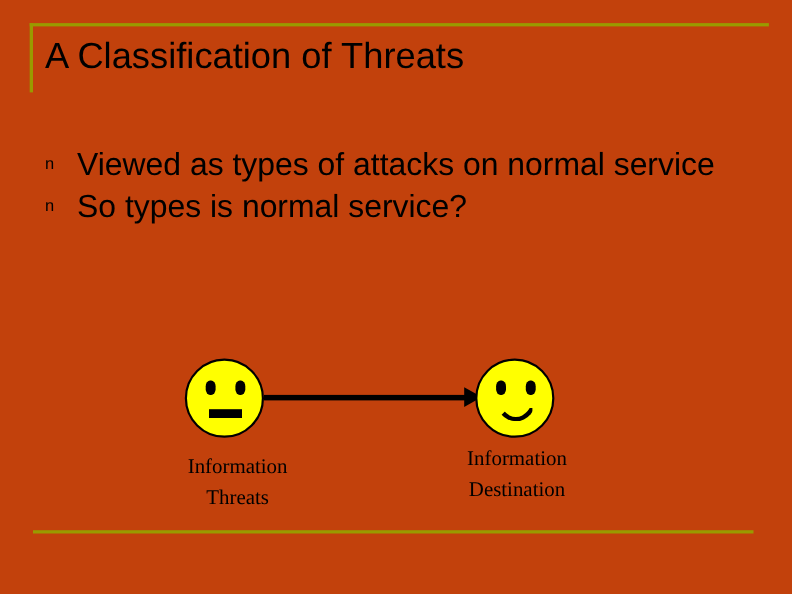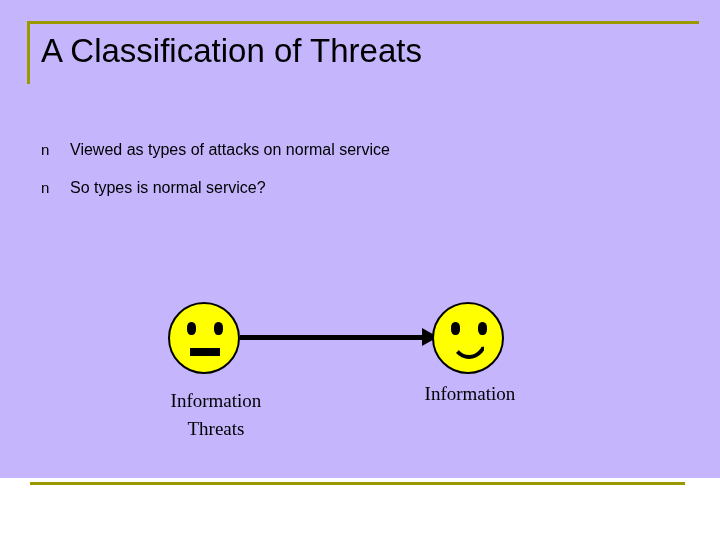--- a/index.html
+++ b/index.html
@@ -9,22 +9,22 @@
   body {
     width: 720px;
     height: 540px;
     background: #ffffff;
     font-family: "Liberation Sans", sans-serif;
     overflow: hidden;
   }
   .slide {
     position: relative;
     width: 720px;
-    height: 478px;
-    background: #c4b5fd;
+    height: 540px;
+    background: #c2410c;
   }
   
   .frame-top {
     position: absolute;
     left: 27px;
     top: 21px;
     width: 672px;
     height: 3px;
     background: #9a9a00;
   }
@@ -72,32 +72,32 @@
     flex: 0 0 32px;
     font-size: 15px;
     line-height: 34px;
     color: #000000;
     text-align: left;
     padding-left: 3px;
     box-sizing: border-box;
     font-family: "Liberation Sans", sans-serif;
   }
   .bullet-text {
-    font-size: 16px;
+    font-size: 29px;
     line-height: 34px;
     color: #000000;
     font-family: "Liberation Sans", sans-serif;
     white-space: nowrap;
     text-align: center;
   }
   
   .diagram {
     position: absolute;
     left: 130px;
-    top: 292px;
+    top: 316px;
     width: 460px;
     height: 170px;
   }
   .face {
     position: absolute;
     width: 72px;
     height: 72px;
     border-radius: 50%;
     background: #ffff00;
     border: 2px solid #000000;
@@ -211,17 +211,18 @@
       <span class="mouth-smile"></span>
     </div>
 
     <div class="caption caption-src">
       <div>Information</div>
       <div>Threats</div>
     </div>
 
     <div class="caption caption-dst">
       <div>Information</div>
+      <div>Destination</div>
     </div>
 
   </div>
 
 </div>
 
 </body></html>

